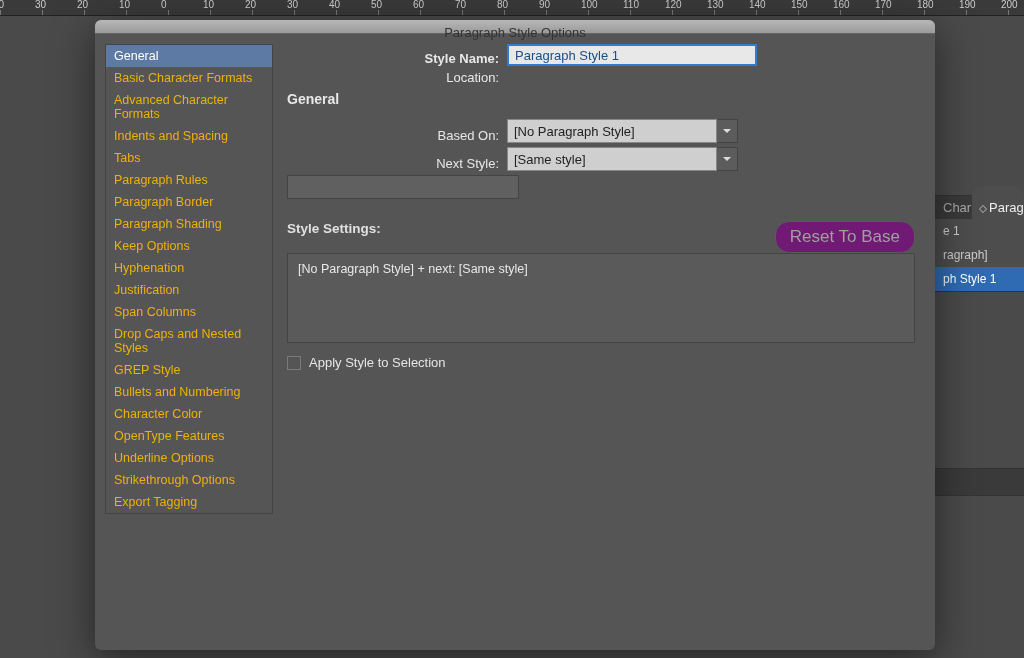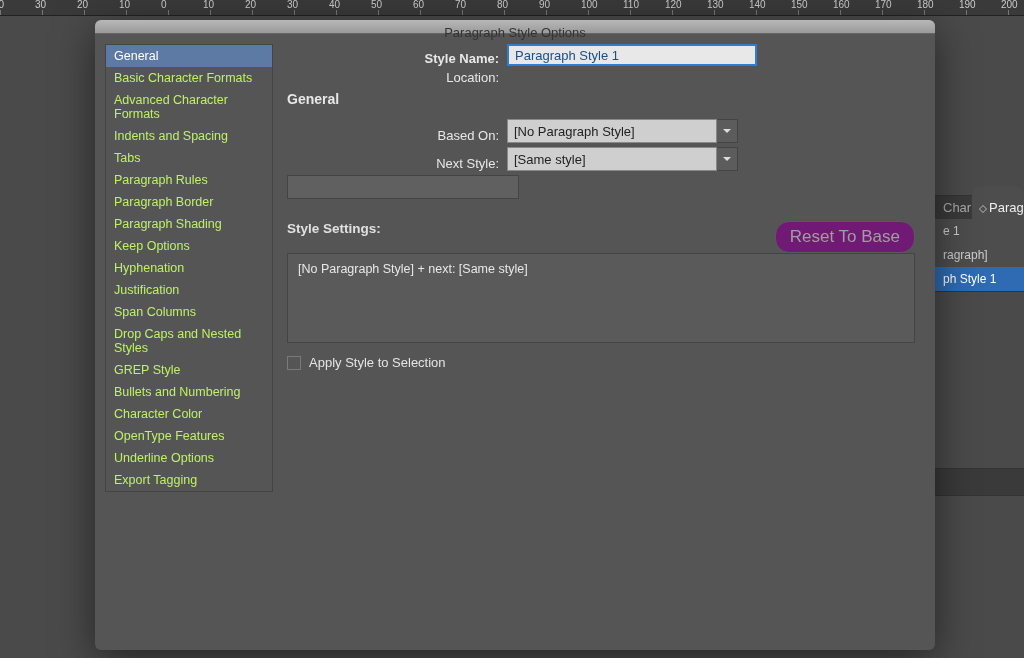--- a/index.html
+++ b/index.html
@@ -134,21 +134,21 @@
     width: 188px;
     padding: 10px;
   }
   .sidebar-list {
     background: #555;
     border: 1px solid #444;
   }
   .sidebar-item {
     padding: 4px 8px;
     font-size: 12.5px;
-    color: #bef264;
+    color: #eab308;
     cursor: default;
     line-height: 14px;
   }
   .sidebar-item.selected {
     background: #5d7aa4;
     color: #fff;
   }
   .main {
     flex: 1;
     padding: 10px 20px 10px 4px;
@@ -362,20 +362,21 @@
           <div class="sidebar-item">Keep Options</div>
           <div class="sidebar-item">Hyphenation</div>
           <div class="sidebar-item">Justification</div>
           <div class="sidebar-item">Span Columns</div>
           <div class="sidebar-item">Drop Caps and Nested Styles</div>
           <div class="sidebar-item">GREP Style</div>
           <div class="sidebar-item">Bullets and Numbering</div>
           <div class="sidebar-item">Character Color</div>
           <div class="sidebar-item">OpenType Features</div>
           <div class="sidebar-item">Underline Options</div>
+          <div class="sidebar-item">Strikethrough Options</div>
           <div class="sidebar-item">Export Tagging</div>
         </div>
     </div>
     <div class="main">
       <div class="form-row">
         <div class="form-label bold">Style Name:</div>
         <input class="style-name-input" type="text" value="Paragraph Style 1" style="">
       </div>
       <div class="form-row">
         <div class="form-label">Location:</div>

